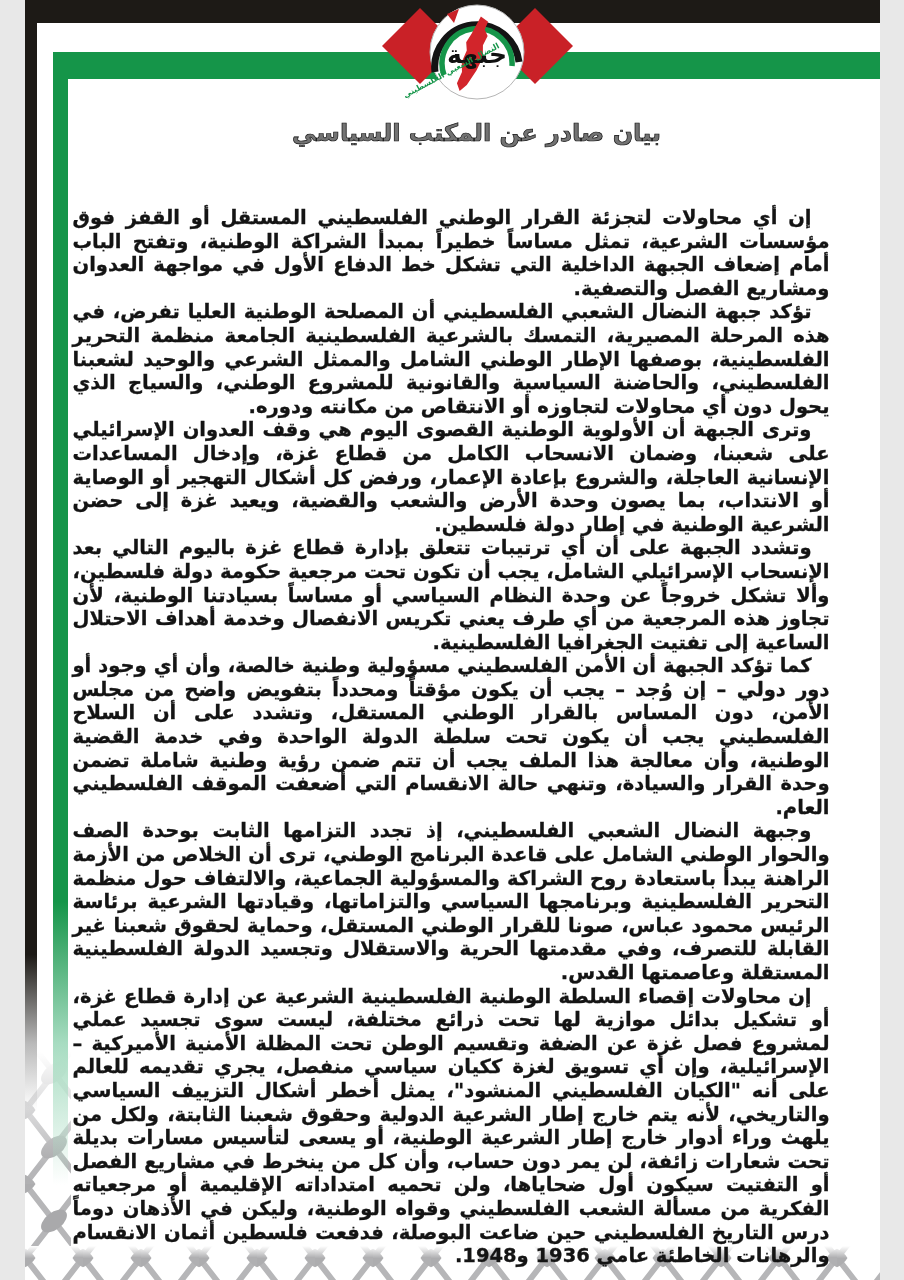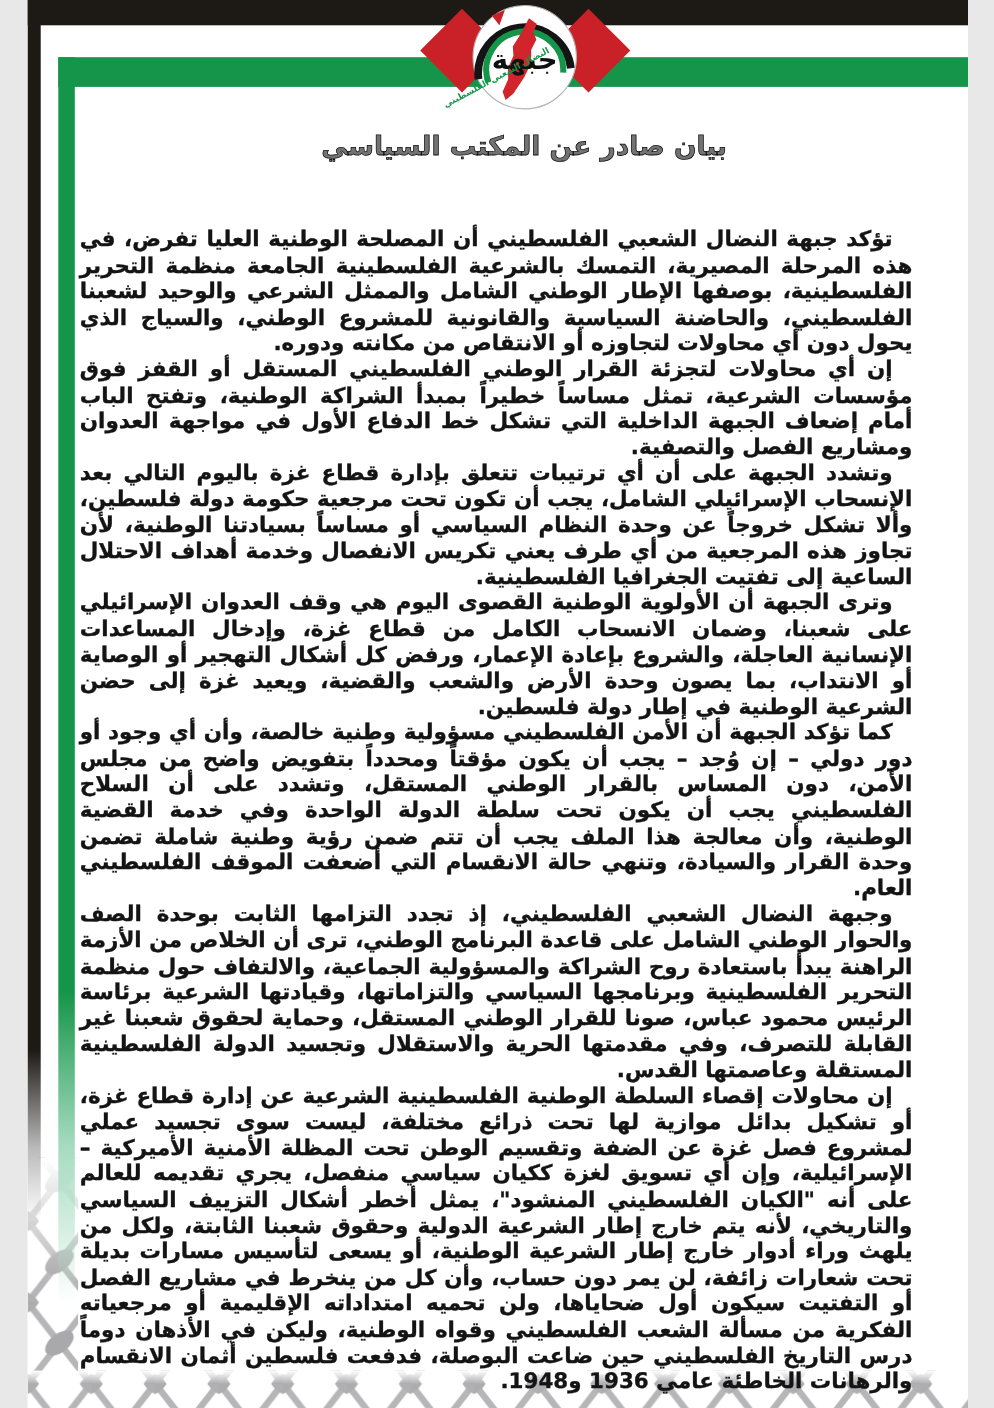--- a/index.html
+++ b/index.html
@@ -89,24 +89,24 @@
     <path d="M120,16 l8,4 -2,8 4,6 -3,10 2,12 -4,14 -7,16 -6,7 -4,-7 3,-12 -2,-10 3,-12 -2,-8 4,-10 z" transform="rotate(10 120 50)" fill="#d2252b"></path>
     <text x="122" y="63" text-anchor="middle" font-family="DejaVu Sans, sans-serif" font-weight="bold" font-size="25" fill="#101010">جبهة</text>
     <text x="50" y="98" transform="rotate(-28 50 98)" font-family="DejaVu Sans, sans-serif" font-weight="bold" font-size="8" fill="#159549">النضال الشعبي الفلسطيني</text>
   </svg>
 
   <div class="title">
     <div>بيان صادر عن المكتب السياسي</div>
   </div>
 
   <div class="content">
+    <p>إن أي محاولات لتجزئة القرار الوطني الفلسطيني المستقل أو القفز فوق مؤسسات الشرعية، تمثل مساساً خطيراً بمبدأ الشراكة الوطنية، وتفتح الباب أمام إضعاف الجبهة الداخلية التي تشكل خط الدفاع الأول في مواجهة العدوان ومشاريع الفصل والتصفية.</p>
     <p>تؤكد جبهة النضال الشعبي الفلسطيني أن المصلحة الوطنية العليا تفرض، في هذه المرحلة المصيرية، التمسك بالشرعية الفلسطينية الجامعة منظمة التحرير الفلسطينية، بوصفها الإطار الوطني الشامل والممثل الشرعي والوحيد لشعبنا الفلسطيني، والحاضنة السياسية والقانونية للمشروع الوطني، والسياج الذي يحول دون أي محاولات لتجاوزه أو الانتقاص من مكانته ودوره.</p>
-    <p>إن أي محاولات لتجزئة القرار الوطني الفلسطيني المستقل أو القفز فوق مؤسسات الشرعية، تمثل مساساً خطيراً بمبدأ الشراكة الوطنية، وتفتح الباب أمام إضعاف الجبهة الداخلية التي تشكل خط الدفاع الأول في مواجهة العدوان ومشاريع الفصل والتصفية.</p>
+    <p>وترى الجبهة أن الأولوية الوطنية القصوى اليوم هي وقف العدوان الإسرائيلي على شعبنا، وضمان الانسحاب الكامل من قطاع غزة، وإدخال المساعدات الإنسانية العاجلة، والشروع بإعادة الإعمار، ورفض كل أشكال التهجير أو الوصاية أو الانتداب، بما يصون وحدة الأرض والشعب والقضية، ويعيد غزة إلى حضن الشرعية الوطنية في إطار دولة فلسطين.</p>
     <p>وتشدد الجبهة على أن أي ترتيبات تتعلق بإدارة قطاع غزة باليوم التالي بعد الإنسحاب الإسرائيلي الشامل، يجب أن تكون تحت مرجعية حكومة دولة فلسطين، وألا تشكل خروجاً عن وحدة النظام السياسي أو مساساً بسيادتنا الوطنية، لأن تجاوز هذه المرجعية من أي طرف يعني تكريس الانفصال وخدمة أهداف الاحتلال الساعية إلى تفتيت الجغرافيا الفلسطينية.</p>
-    <p>وترى الجبهة أن الأولوية الوطنية القصوى اليوم هي وقف العدوان الإسرائيلي على شعبنا، وضمان الانسحاب الكامل من قطاع غزة، وإدخال المساعدات الإنسانية العاجلة، والشروع بإعادة الإعمار، ورفض كل أشكال التهجير أو الوصاية أو الانتداب، بما يصون وحدة الأرض والشعب والقضية، ويعيد غزة إلى حضن الشرعية الوطنية في إطار دولة فلسطين.</p>
     <p>كما تؤكد الجبهة أن الأمن الفلسطيني مسؤولية وطنية خالصة، وأن أي وجود أو دور دولي – إن وُجد – يجب أن يكون مؤقتاً ومحدداً بتفويض واضح من مجلس الأمن، دون المساس بالقرار الوطني المستقل، وتشدد على أن السلاح الفلسطيني يجب أن يكون تحت سلطة الدولة الواحدة وفي خدمة القضية الوطنية، وأن معالجة هذا الملف يجب أن تتم ضمن رؤية وطنية شاملة تضمن وحدة القرار والسيادة، وتنهي حالة الانقسام التي أضعفت الموقف الفلسطيني العام.</p>
     <p>وجبهة النضال الشعبي الفلسطيني، إذ تجدد التزامها الثابت بوحدة الصف والحوار الوطني الشامل على قاعدة البرنامج الوطني، ترى أن الخلاص من الأزمة الراهنة يبدأ باستعادة روح الشراكة والمسؤولية الجماعية، والالتفاف حول منظمة التحرير الفلسطينية وبرنامجها السياسي والتزاماتها، وقيادتها الشرعية برئاسة الرئيس محمود عباس، صونا للقرار الوطني المستقل، وحماية لحقوق شعبنا غير القابلة للتصرف، وفي مقدمتها الحرية والاستقلال وتجسيد الدولة الفلسطينية المستقلة وعاصمتها القدس.</p>
     <p>إن محاولات إقصاء السلطة الوطنية الفلسطينية الشرعية عن إدارة قطاع غزة، أو تشكيل بدائل موازية لها تحت ذرائع مختلفة، ليست سوى تجسيد عملي لمشروع فصل غزة عن الضفة وتقسيم الوطن تحت المظلة الأمنية الأميركية – الإسرائيلية، وإن أي تسويق لغزة ككيان سياسي منفصل، يجري تقديمه للعالم على أنه "الكيان الفلسطيني المنشود"، يمثل أخطر أشكال التزييف السياسي والتاريخي، لأنه يتم خارج إطار الشرعية الدولية وحقوق شعبنا الثابتة، ولكل من يلهث وراء أدوار خارج إطار الشرعية الوطنية، أو يسعى لتأسيس مسارات بديلة تحت شعارات زائفة، لن يمر دون حساب، وأن كل من ينخرط في مشاريع الفصل أو التفتيت سيكون أول ضحاياها، ولن تحميه امتداداته الإقليمية أو مرجعياته الفكرية من مسألة الشعب الفلسطيني وقواه الوطنية، وليكن في الأذهان دوماً درس التاريخ الفلسطيني حين ضاعت البوصلة، فدفعت فلسطين أثمان الانقسام والرهانات الخاطئة عامي 1936 و1948.</p>
 
     <div class="signature">
       <div>الموقف السياسي</div>
       <div>جبهة النضال الشعبي الفلسطيني</div>
 
     </div>
   </div>

